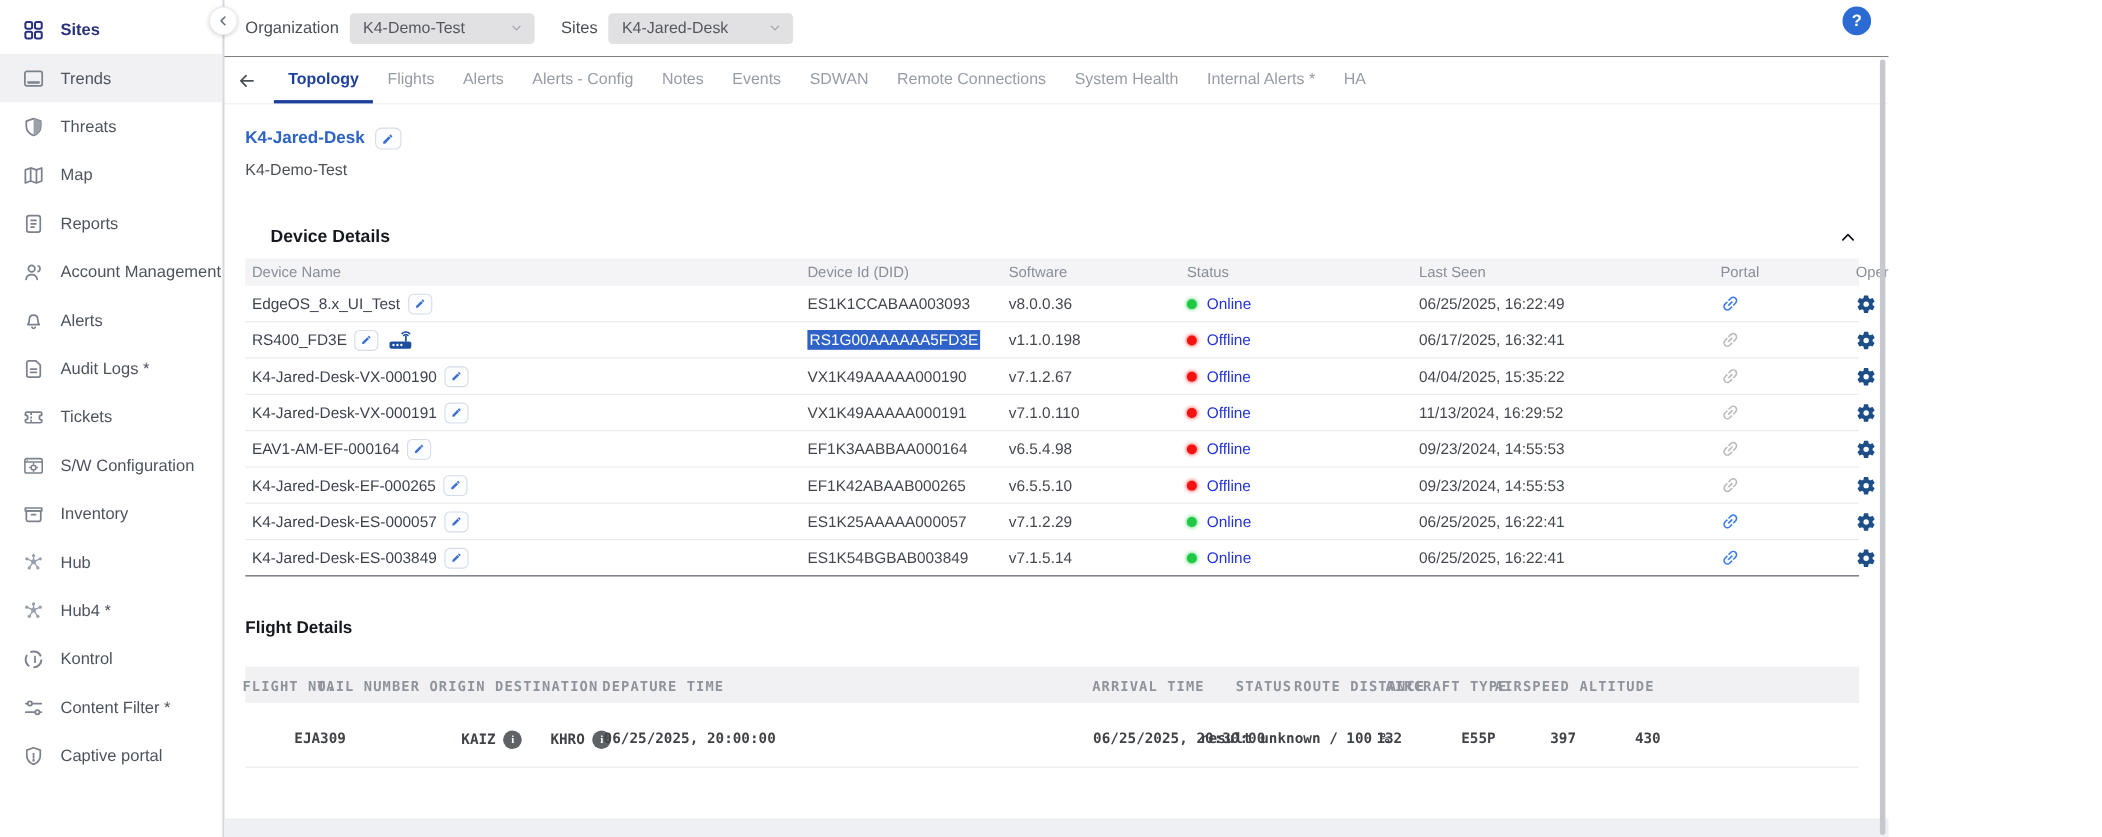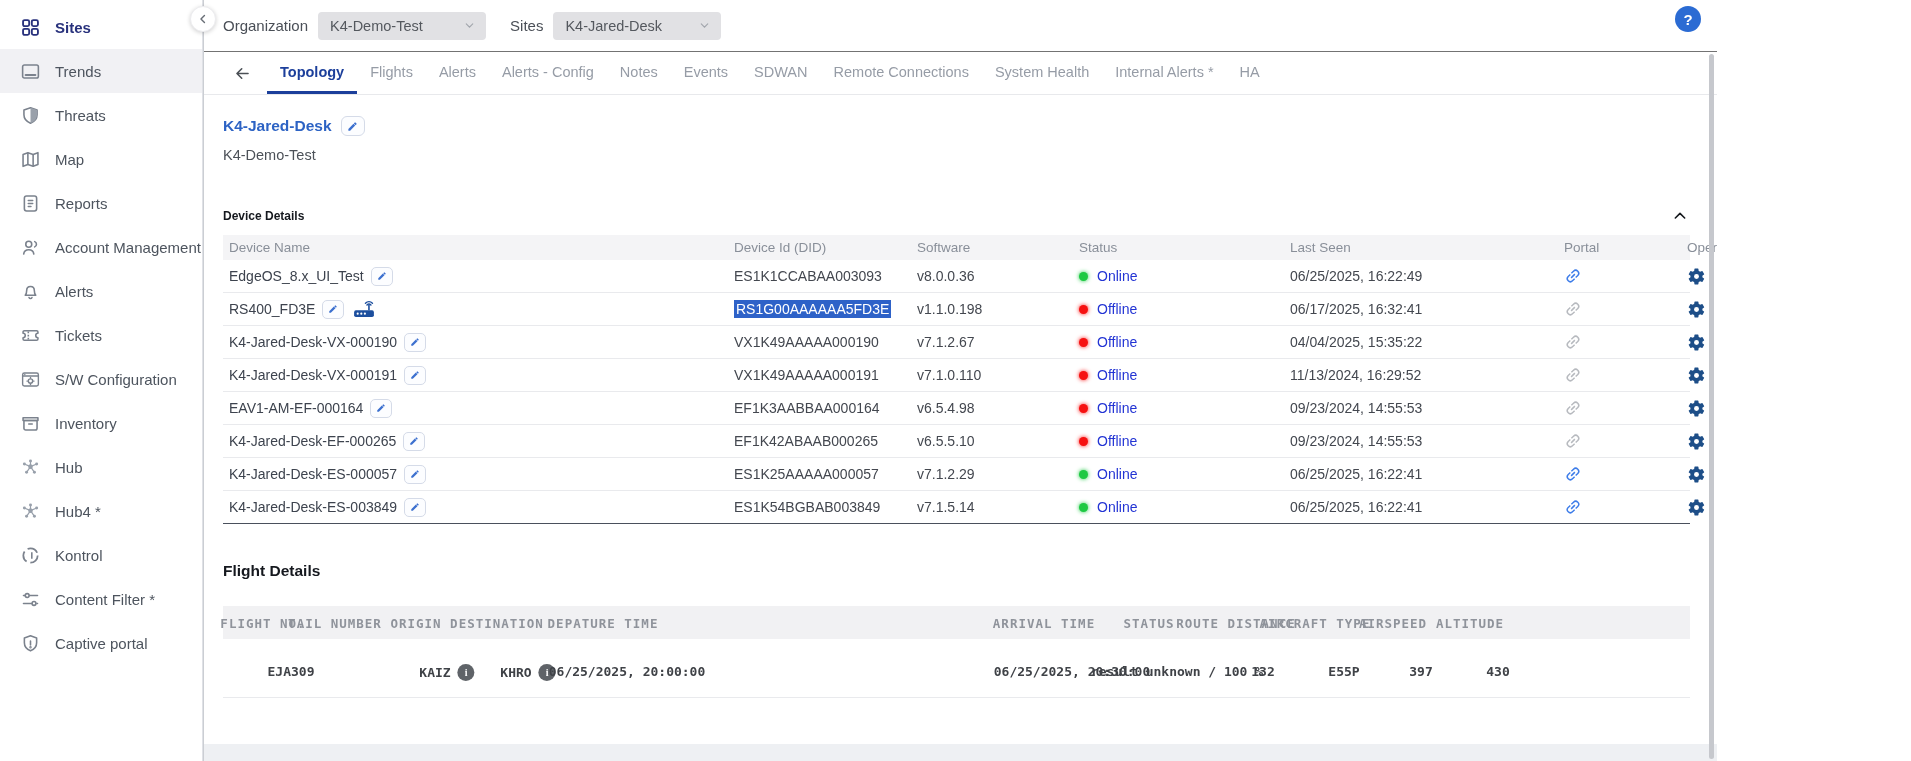--- a/index.html
+++ b/index.html
@@ -26,40 +26,40 @@
                font-size:14.5px; color:#54585e; cursor:default; }
   .collapse-btn { position:absolute; left:190px; top:6px; width:26px; height:26px; border-radius:50%;
                   background:#fff; border:1px solid #ececef; box-shadow:0 1px 4px rgba(0,0,0,.18);
                   display:flex; align-items:center; justify-content:center; cursor:pointer; z-index:5; }
   .help-btn { position:absolute; right:16px; top:6px; width:26px; height:26px; border-radius:50%;
               background:#2b6bd3; color:#fff; font-size:15px; font-weight:bold;
               display:flex; align-items:center; justify-content:center; cursor:pointer; }
 
   
   .tabbar { position:absolute; left:204px; top:52px; right:0; height:43px; background:#fff;
-            border-bottom:1px solid #e8e9ec; display:flex; align-items:center; padding-left:27px; }
+            border-bottom:1px solid #e8e9ec; display:flex; align-items:center; padding-left:9px; }
   .back-btn { width:22px; height:22px; display:flex; align-items:center; justify-content:center;
               margin-right:14px; cursor:pointer; }
   .tabs { display:flex; height:100%; }
   .tab { display:flex; align-items:center; padding:0 13px; font-size:14.5px; color:#969ca6;
          border-bottom:3px solid transparent; cursor:pointer; white-space:nowrap; }
   .tab.active { color:#1c3f9b; font-weight:bold; border-bottom-color:#1c3f9b; }
 
   
   .content { position:absolute; left:204px; top:95px; right:0; bottom:0; background:#fff;
              padding:21px 27px 0 19px; overflow:hidden; }
   .site-row { display:flex; align-items:center; gap:9px; }
   .site-name { font-size:15.5px; font-weight:bold; color:#2d63c4; cursor:pointer; }
   .edit-chip { display:inline-flex; align-items:center; justify-content:center; width:24px; height:20px;
                border:1px solid #d5dbe8; border-radius:6px; background:#fcfdff; cursor:pointer; }
   .edit-chip.small { width:22px; height:19px; border-radius:5px; }
   .site-org { margin-top:11px; font-size:14.5px; color:#4c5158; }
 
   .section-head { margin-top:43px; display:flex; align-items:center; justify-content:space-between; }
-  .section-title { font-size:12px; font-weight:bold; color:#15181e; }
+  .section-title { font-size:16px; font-weight:bold; color:#15181e;margin-left:23px; }
   .chev-btn { width:20px; height:20px; display:flex; align-items:center; justify-content:center; cursor:pointer; }
 
   .dtable { margin-top:9px; }
   .dhead, .drow { display:grid; grid-template-columns:505px 183px 162px 211px 274px 123px 1fr; align-items:center; }
   .dhead { height:25px; background:#f4f4f6; color:#898f99; font-size:13.5px; }
   .dhead > div { padding-left:6px; }
   .drow { height:33px; border-bottom:1px solid #e9eaed; font-size:14px; color:#43474f; }
   .drow:last-child { border-bottom:1px solid #4a505c; }
   .cell { padding-left:6px; display:flex; align-items:center; }
   .dname { color:#3d434e; }
@@ -158,20 +158,29 @@
       <span class="nav-ic">
         <svg width="21" height="21" viewBox="0 0 24 24" fill="none" stroke="#7b828d" stroke-width="1.8" stroke-linecap="round" stroke-linejoin="round">
             <path d="M18 16.2H6c1-1.2 1.6-2 1.6-5.2 0-2.8 1.8-4.8 4.4-4.8s4.4 2 4.4 4.8c0 3.2.6 4 1.6 5.2z"></path>
             <path d="M10.3 18.8c.3.8 1 1.2 1.7 1.2s1.4-.4 1.7-1.2"></path>
           </svg>
       </span>
       <span class="nav-label">Alerts</span>
     </div>
     <div class="nav-item">
       <span class="nav-ic">
+        <svg width="21" height="21" viewBox="0 0 24 24" fill="none" stroke="#7b828d" stroke-width="1.8" stroke-linecap="round">
+            <path d="M14.5 3.5H7a2 2 0 00-2 2v13a2 2 0 002 2h10a2 2 0 002-2V8z"></path>
+            <path d="M9 12h6M9 15.5h6"></path>
+          </svg>
+      </span>
+      <span class="nav-label">Audit Logs *</span>
+    </div>
+    <div class="nav-item">
+      <span class="nav-ic">
         <svg width="21" height="21" viewBox="0 0 24 24" fill="none" stroke="#7b828d" stroke-width="1.8" stroke-linejoin="round">
             <path d="M3.5 9.5V8A1.5 1.5 0 015 6.5h14A1.5 1.5 0 0120.5 8v1.5a2.5 2.5 0 000 5V16a1.5 1.5 0 01-1.5 1.5H5A1.5 1.5 0 013.5 16v-1.5a2.5 2.5 0 000-5z"></path>
             <path d="M9.5 7.5v2M9.5 11v2M9.5 14.5v2" stroke-dasharray="2 2"></path>
           </svg>
       </span>
       <span class="nav-label">Tickets</span>
     </div>
     <div class="nav-item">
       <span class="nav-ic">
         <svg width="21" height="21" viewBox="0 0 24 24" fill="none" stroke="#7b828d" stroke-width="1.6" stroke-linecap="round">

